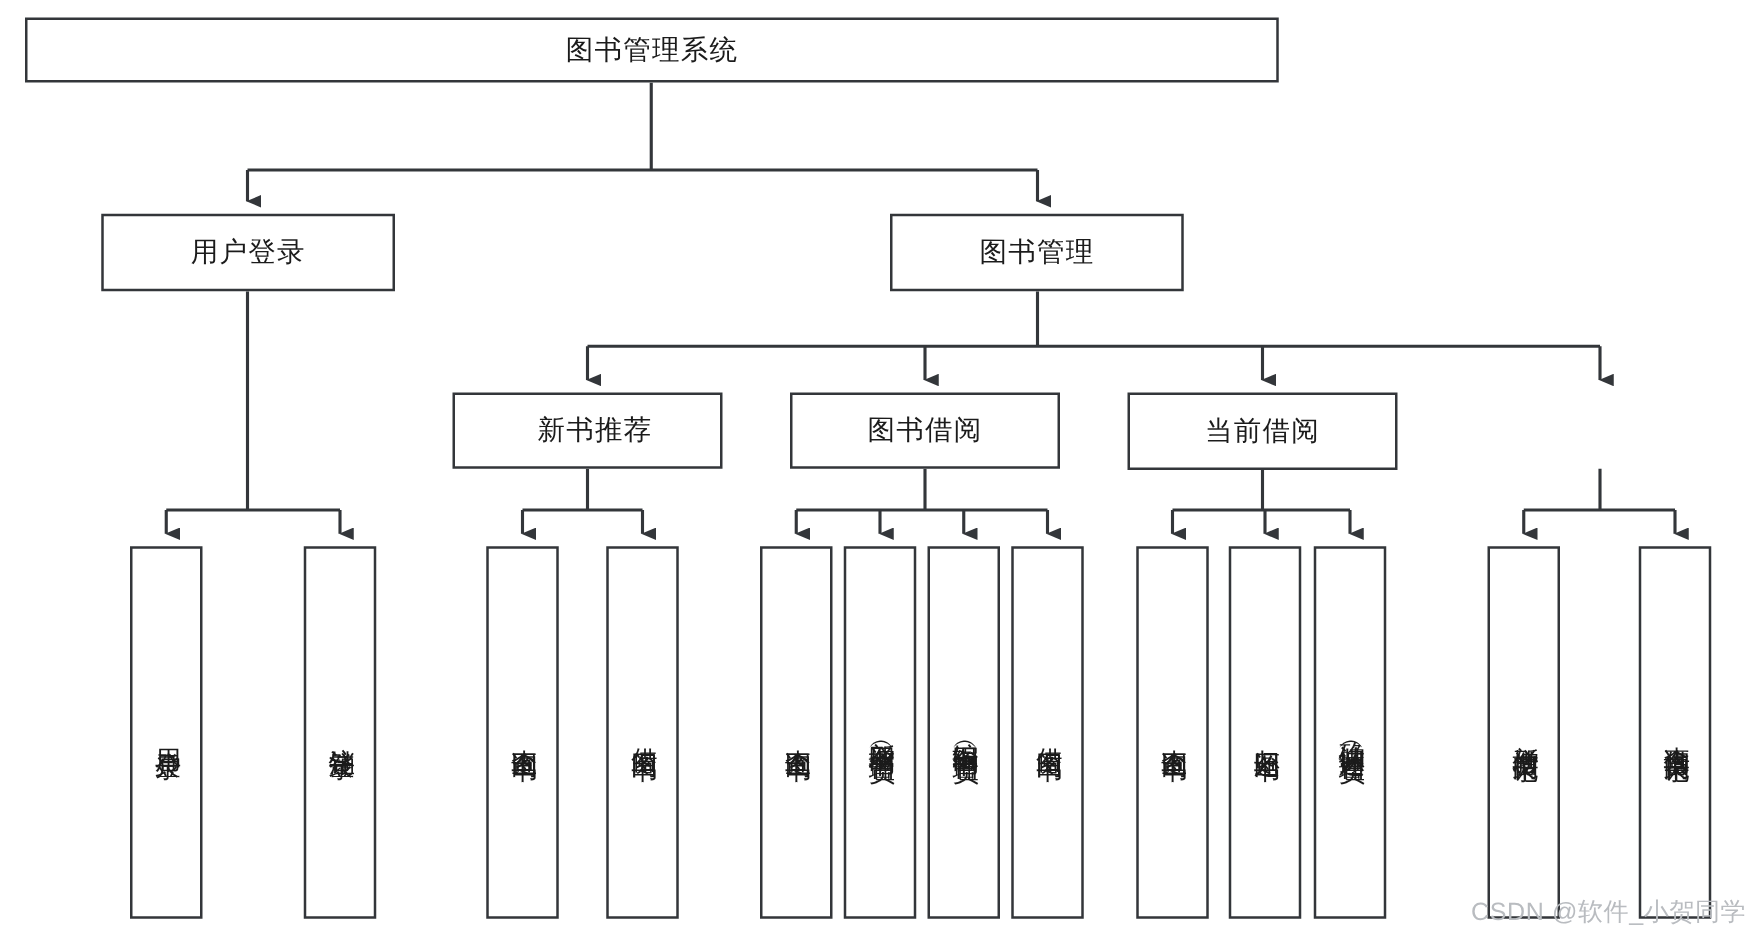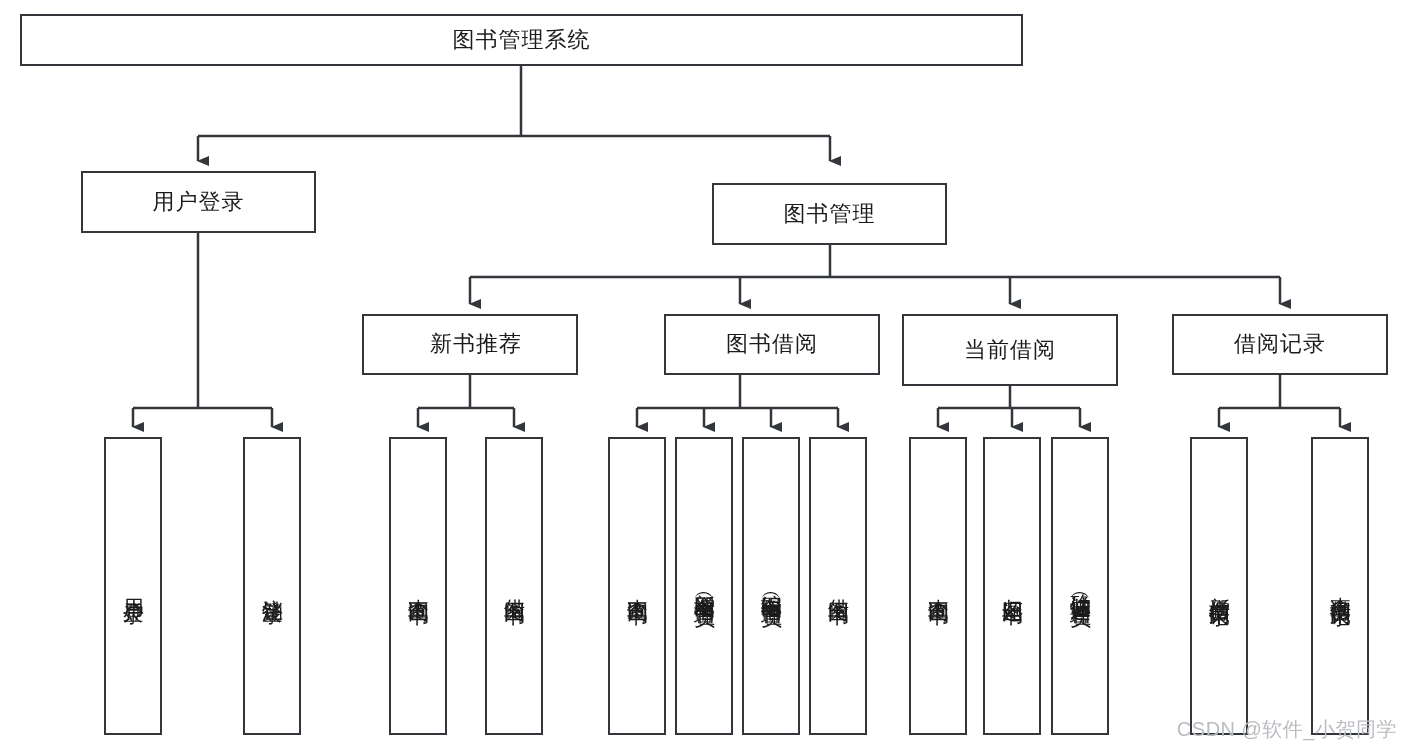--- a/index.html
+++ b/index.html
@@ -128,35 +128,32 @@
     </g>
   </svg>
 
   <div class="node horizontal node-title" style="left:20px; top:14px; width:1003px; height:52px;">
     <span>图书管理系统</span>
   </div>
 
   <div class="node horizontal" style="left:81px; top:171px; width:235px; height:62px;">
     <span>用户登录</span>
   </div>
-  <div class="node horizontal" style="left:712px; top:183px; width:235px; height:62px;">
+  <div class="node horizontal" style="left:712px; top:171px; width:235px; height:62px;">
     <span>图书管理</span>
   </div>
 
   <div class="node horizontal" style="left:362px; top:314px; width:216px; height:61px;padding-left:12px;">
     <span>新书推荐</span>
   </div>
-  <div class="node horizontal" style="left:632px; top:314px; width:216px; height:61px;margin-left:32px;">
+  <div class="node horizontal" style="left:632px; top:314px; width:216px; height:61px;">
     <span>图书借阅</span>
   </div>
-  <div class="node horizontal" style="left:902px; top:314px; width:216px; height:72px;">
+  <div class="node horizontal" style="left:902px; top:314px; width:216px; height:62px;">
     <span>当前借阅</span>
-  </div>
-  <div class="node horizontal" style="left:1172px; top:314px; width:216px; height:61px;">
-    <span>借阅记录</span>
   </div>
 
   <div class="node vertical" style="left:104px; top:437px; width:58px; height:298px;">
     <span class="vtext">用户登录</span>
   </div>
   <div class="node vertical" style="left:243px; top:437px; width:58px; height:298px;">
     <span class="vtext">注销登录</span>
   </div>
 
   <div class="node vertical" style="left:389px; top:437px; width:58px; height:298px;">

